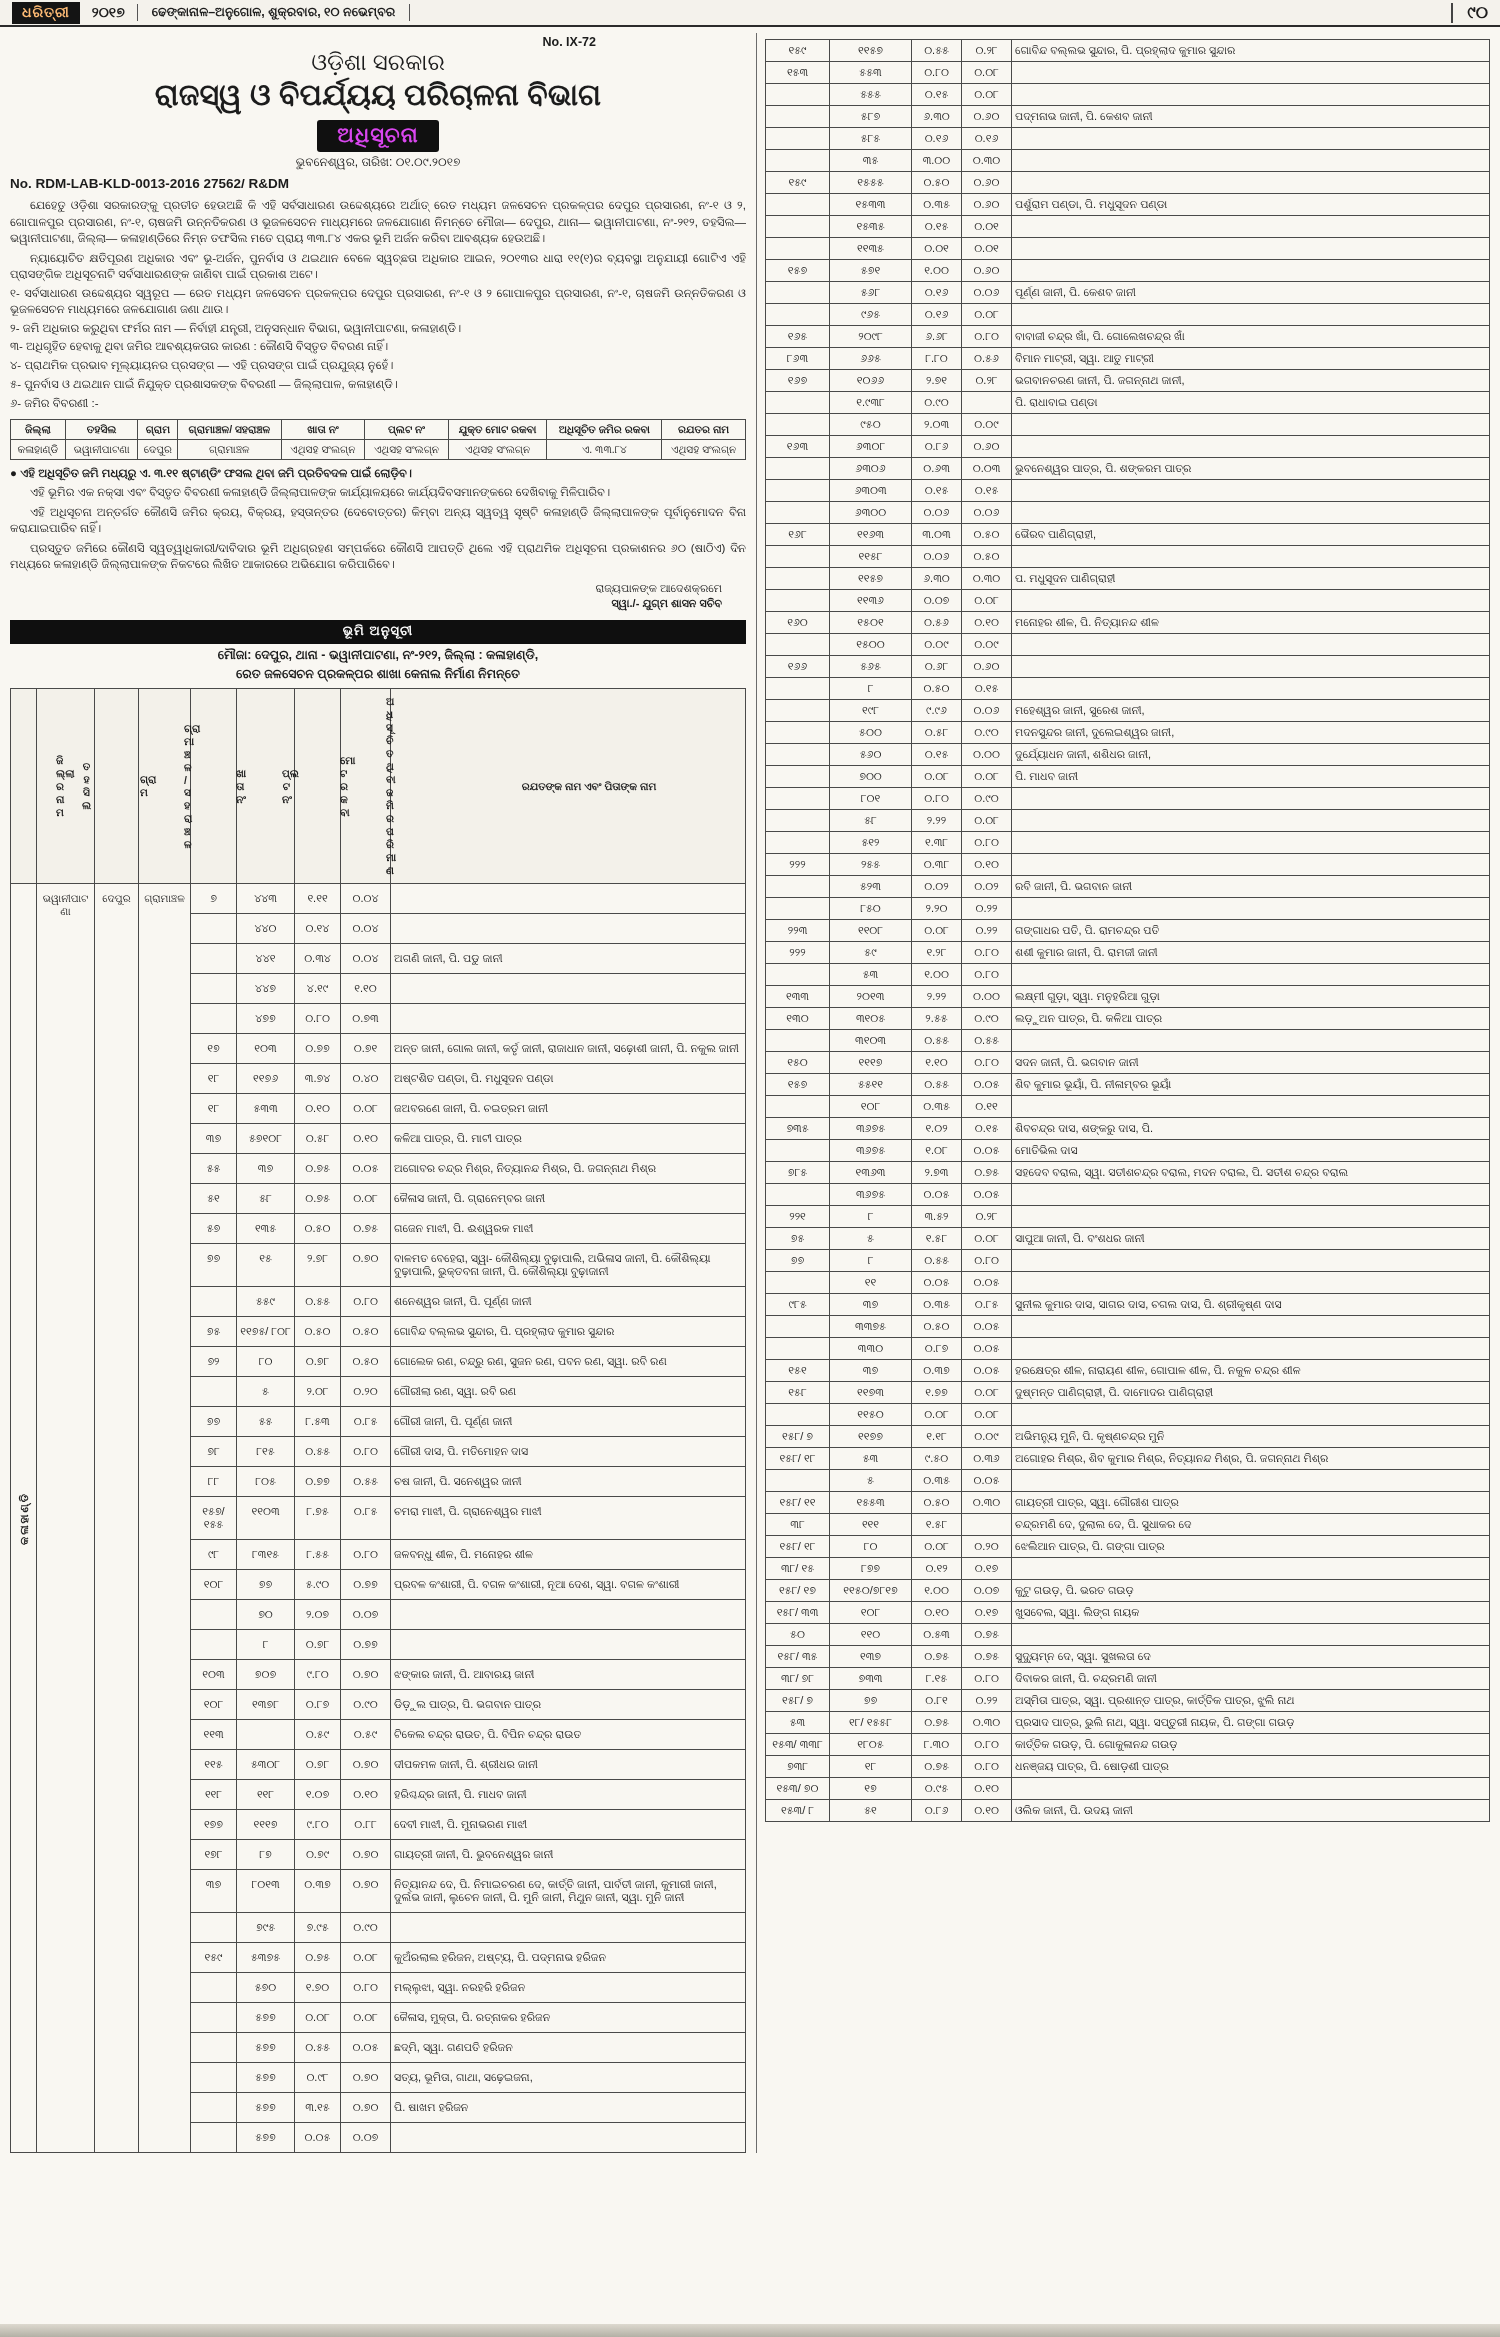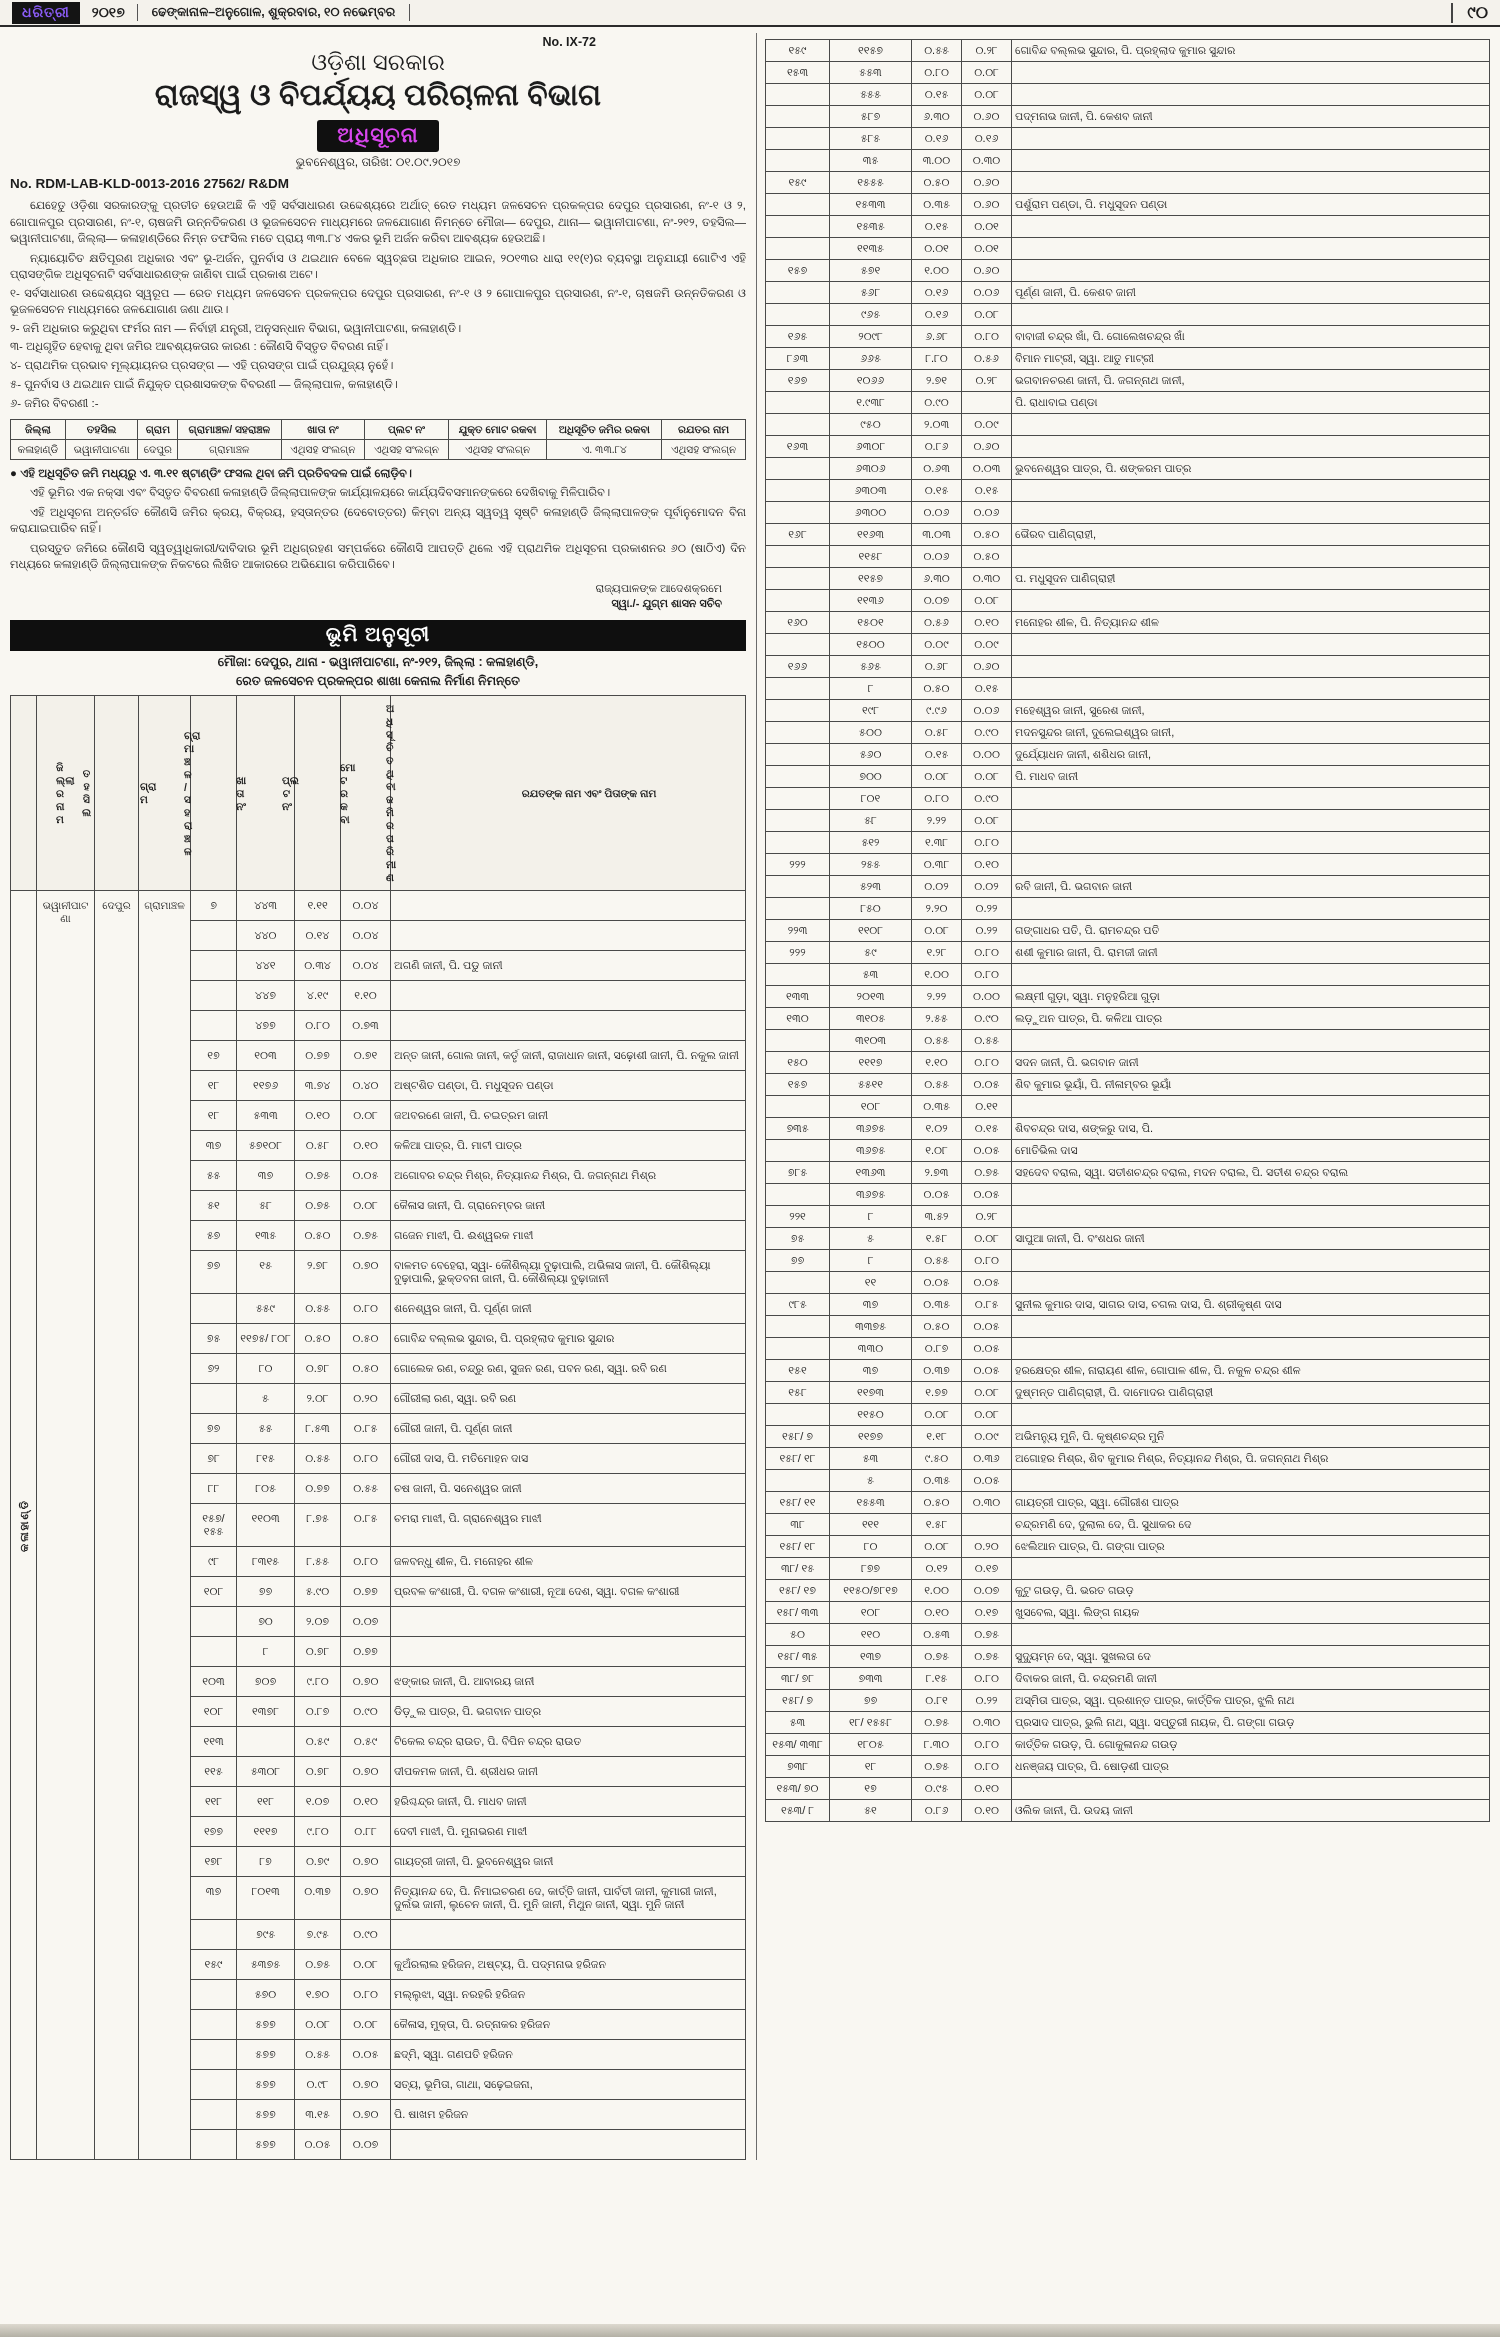--- a/index.html
+++ b/index.html
@@ -3,21 +3,21 @@
 <meta charset="utf-8">
 <title>Newspaper Notification Page</title>
 <style>
   * { box-sizing: border-box; margin: 0; padding: 0; }
   html,body { background:#d9d6cd; }
   body { font-family:"Liberation Sans","DejaVu Sans",sans-serif; color:#1c1c1c; }
   .page { width:1500px; height:2337px; margin:0 auto; background:#f9f7f2; position:relative; overflow:hidden; }
 
   
   .masthead { display:flex; align-items:center; height:27px; padding:0 12px; border-bottom:2px solid #2b2b2b; gap:12px; background:#f4f2ec; }
-  .mast-logo { background:#141414; color:#8b5cf6; font-weight:bold; font-size:14px; padding:2px 10px 3px; letter-spacing:1px; }
+  .mast-logo { background:#141414; color:#fdba74; font-weight:bold; font-size:14px; padding:2px 10px 3px; letter-spacing:1px; }
   .mast-year { font-weight:bold; font-size:14px; }
   .mast-edition { font-size:12.5px; font-weight:bold; padding:1px 14px; border-left:1.5px solid #555; border-right:1.5px solid #555; }
   .mast-page { margin-left:auto; font-weight:bold; font-size:17px; border-left:2px solid #444; padding-left:14px; }
 
   
   .content { display:flex; padding:6px 10px 16px; gap:10px; }
   .left-col { width:736px; flex:none; }
   .right-col { flex:1; border-left:1.5px solid #6b6b6b; padding-left:8px; }
 
   
@@ -32,21 +32,21 @@
   .items .item { font-size:11.5px; line-height:1.38; margin:3px 0; text-align:justify; }
   .small-table { width:100%; border-collapse:collapse; margin:7px 0; font-size:10.5px; text-align:center; }
   .small-table td { border:1px solid #4a4a4a; padding:3px 2px; vertical-align:middle; }
   .small-table tr:first-child td { font-weight:bold; }
   .bullet { font-size:11.5px; font-weight:bold; margin:6px 0 4px; }
   .notes .item { font-size:11.5px; line-height:1.4; margin:4px 0; text-align:justify; text-indent:20px; }
   .sign { text-align:right; font-size:11px; padding-right:24px; margin-top:10px; }
   .sign-2 { font-weight:bold; margin-top:2px; }
 
   
-  .schedule-bar { background:#0f0f0f; color:#fff; text-align:center; font-weight:bold; font-size:20px; padding:3px 0 5px; margin-top:10px; letter-spacing:1px; }
+  .schedule-bar { background:#0f0f0f; color:#fff; text-align:center; font-weight:bold; font-size:13px; padding:3px 0 5px; margin-top:10px; letter-spacing:1px; }
   .schedule-sub { text-align:center; font-size:12.5px; font-weight:bold; margin-top:4px; }
 
   .land-table { width:100%; border-collapse:collapse; font-size:11px; margin-top:6px; table-layout:fixed; }
   .land-table th, .land-table td { border:1px solid #4a4a4a; padding:6px 3px; text-align:center; vertical-align:top; word-wrap:break-word; }
   .land-table th { font-weight:bold; font-size:10.5px; vertical-align:middle; background:#f3f1ea;padding-left:45px; }
   .land-table td:last-child { text-align:left; padding-left:5px; }
   .left-col .land-table td { padding:8px 3px; }
   .right-col .land-table td { padding:4px 3px; }
   .vert { writing-mode:vertical-rl; transform:rotate(180deg); font-weight:bold; letter-spacing:2px; vertical-align:middle !important; text-align:center !important; }
   .topcell { vertical-align:top; font-size:10.5px; }

